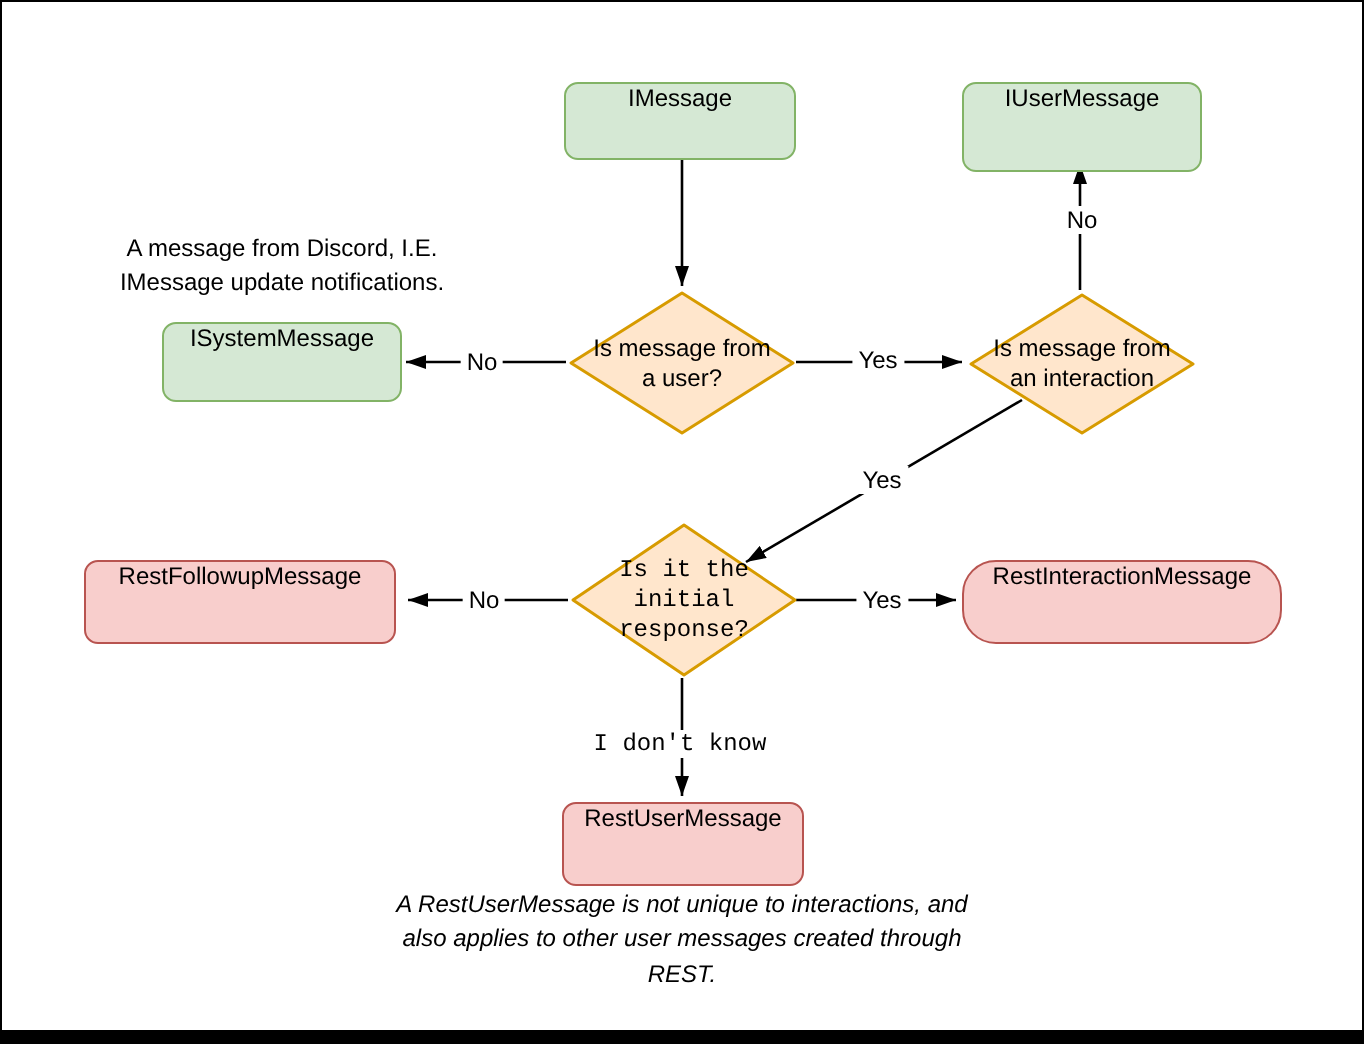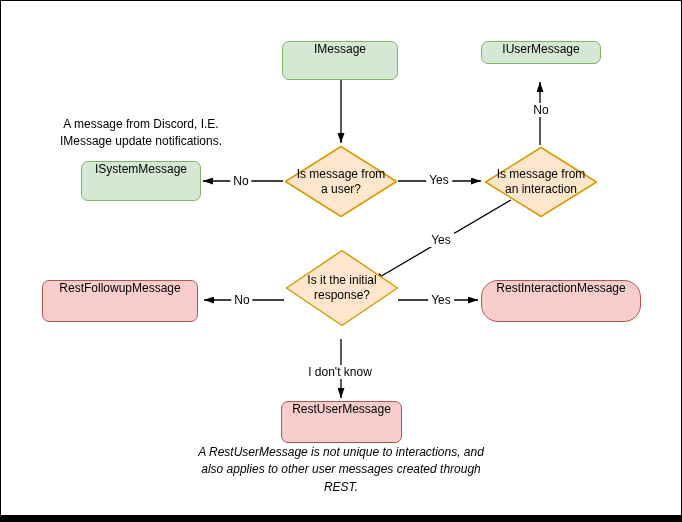--- a/index.html
+++ b/index.html
@@ -81,21 +81,21 @@
     <line x1="510" y1="199" x2="372" y2="280" stroke="#000000" stroke-width="1.3" marker-end="url(#arrow)"></line>
     <line x1="283" y1="299" x2="203" y2="299" stroke="#000000" stroke-width="1.3" marker-end="url(#arrow)"></line>
     <line x1="397" y1="299" x2="477" y2="299" stroke="#000000" stroke-width="1.3" marker-end="url(#arrow)"></line>
     <line x1="340" y1="338" x2="340" y2="397" stroke="#000000" stroke-width="1.3" marker-end="url(#arrow)"></line>
   </svg>
 
   <div class="node-rect green" style="left:281px; top:40px; width:116px; height:39px;">
     <span>IMessage</span>
   </div>
 
-  <div class="node-rect green" style="left:480px; top:40px; width:120px; height:23px;">
+  <div class="node-rect green" style="left:480px; top:40px; width:120px; height:45px;">
     <span>IUserMessage</span>
   </div>
 
   <div class="node-rect green" style="left:80px; top:160px; width:120px; height:40px;">
     <span>ISystemMessage</span>
   </div>
 
   <div class="node-rect redbox" style="left:41px; top:279px; width:156px; height:42px;">
     <span>RestFollowupMessage</span>
   </div>
@@ -115,32 +115,32 @@
     <span class="dlabel">Is message from a user?</span>
   </div>
 
   <div class="diamond" style="left:483px; top:145px; width:114px; height:72px;">
     <svg width="114" height="72" viewBox="0 0 114 72">
       <polygon points="57,1.5 112.5,36 57,70.5 1.5,36" fill="#ffe6cc" stroke="#d79b00" stroke-width="1.5" stroke-linejoin="round"></polygon>
     </svg>
     <span class="dlabel">Is message from an interaction</span>
   </div>
 
-  <div class="diamond" style="left:284px; top:248px; width:114px; height:78px;">
+  <div class="diamond" style="left:284px; top:260px; width:114px; height:78px;font-family:Liberation Mono, monospace;">
     <svg width="114" height="78" viewBox="0 0 114 78">
       <polygon points="57,1.5 112.5,39 57,76.5 1.5,39" fill="#ffe6cc" stroke="#d79b00" stroke-width="1.5" stroke-linejoin="round"></polygon>
     </svg>
     <span class="dlabel">Is it the initial response?</span>
   </div>
 
   <div class="edge-label" style="left:240px; top:180px;">No</div>
   <div class="edge-label" style="left:438px; top:179px;">Yes</div>
   <div class="edge-label" style="left:540px; top:109px;">No</div>
   <div class="edge-label" style="left:440px; top:239px;">Yes</div>
   <div class="edge-label" style="left:241px; top:299px;">No</div>
   <div class="edge-label" style="left:440px; top:299px;">Yes</div>
-  <div class="edge-label" style="left:339px; top:371px;">I don't know</div>
+  <div class="edge-label" style="left:339px; top:371px;font-family:Liberation Mono, monospace;">I don't know</div>
 
   <div class="note" style="left:40px; top:115px; width:200px;">A message from Discord, I.E. IMessage update notifications.</div>
   <div class="note" style="left:190px; top:443px; width:300px;font-style:italic;">A RestUserMessage is not unique to interactions, and also applies to other user messages created through REST.</div>
 
   <div class="bottom-bar"></div>
 </div>
 
 </body></html>

